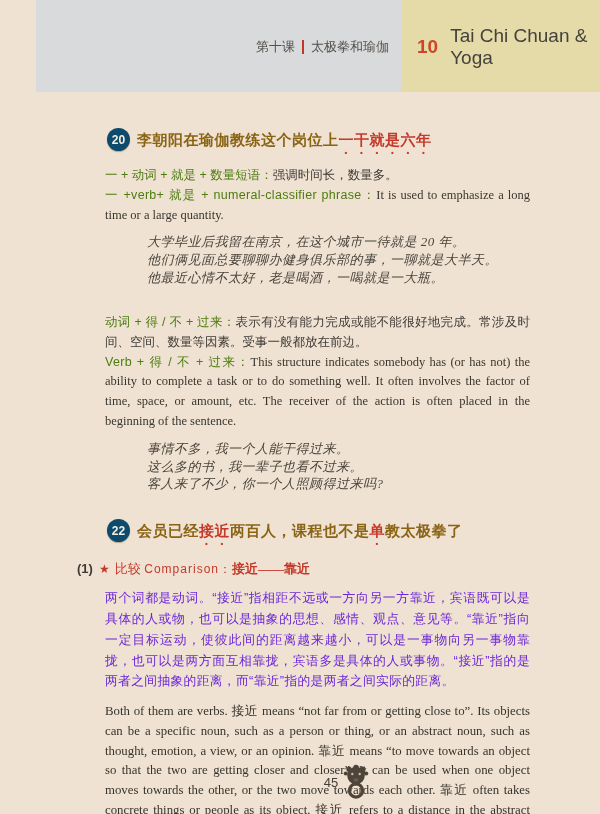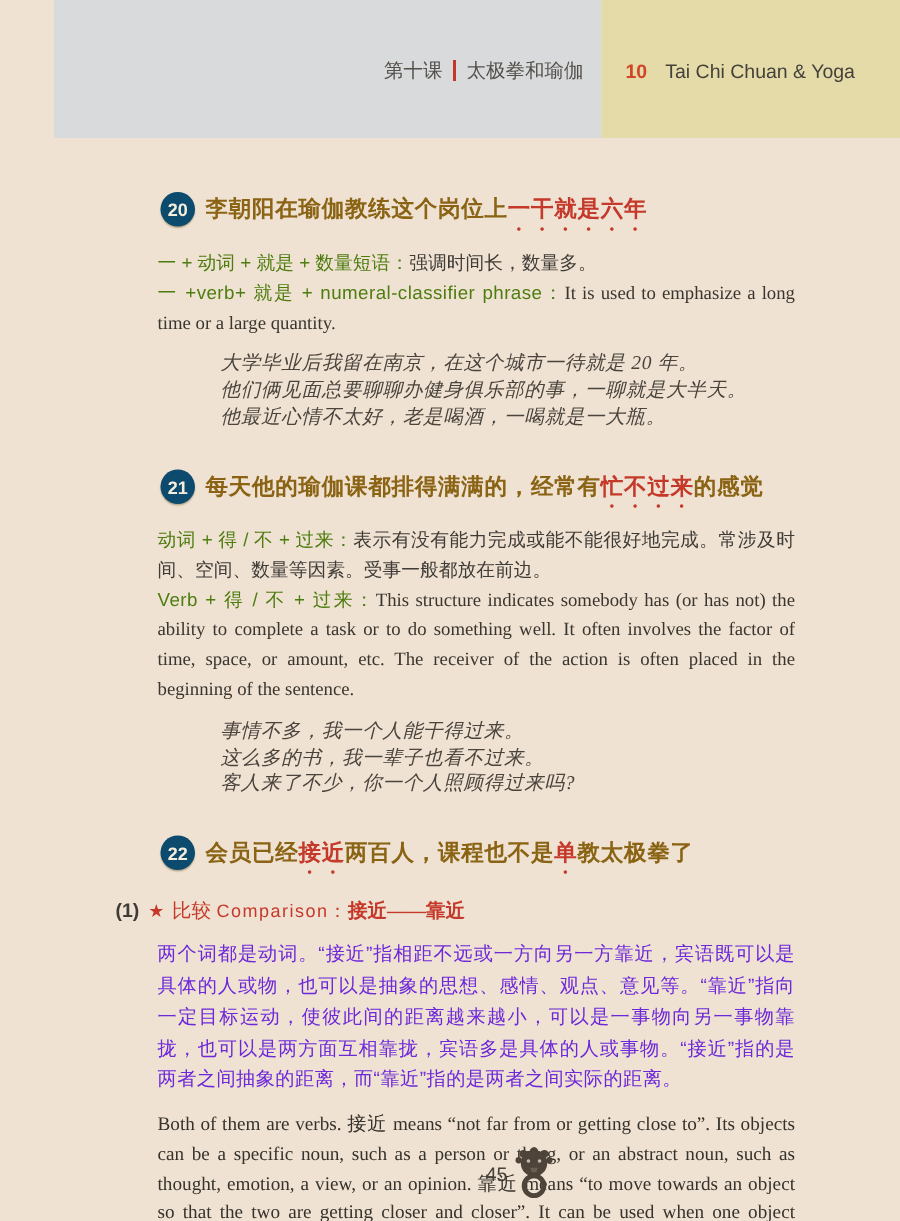--- a/index.html
+++ b/index.html
@@ -22,21 +22,21 @@
     font-size: 13px; color: #53504a;
   }
   .header-left .divider {
     display: inline-block; width: 2px; height: 14px;
     background: #c2372a; margin: 0 7px; vertical-align: -2px;
   }
   .header-right {
     flex: 1; background: #e4dba8;
     display: flex; align-items: center;
     padding-left: 16px; padding-top: 2px;
-    font-size: 13px; color: #45423c;
+    font-size: 19px; color: #45423c;
   }
   .header-right .lesson-no { color: #cf4527; font-weight: bold; margin-right: 12px; }
 
   
   .content { padding: 36px 70px 0 75px; }
 
   .section { margin-bottom: 26px; }
   .section-head { display: flex; align-items: flex-start; }
   .num-circle {
     flex: 0 0 auto;
@@ -129,26 +129,20 @@
       </div>
       <div class="examples">
         <div class="example">大学毕业后我留在南京，在这个城市一待就是 20 年。</div>
         <div class="example">他们俩见面总要聊聊办健身俱乐部的事，一聊就是大半天。</div>
         <div class="example">他最近心情不太好，老是喝酒，一喝就是一大瓶。</div>
       </div>
     </div>
   </div>
 
   <div class="section">
-    <div class="section-head">
-      <div class="num-circle">21</div>
-      <div class="section-title">
-        <span>每天他的瑜伽课都排得满满的，经常有</span><span class="emph">忙不过来</span><span>的感觉</span>
-      </div>
-    </div>
     <div class="section-body">
       <div class="rule-block">
         <span class="formula">动词 + 得 / 不 + 过来：</span><span class="desc-zh">表示有没有能力完成或能不能很好地完成。常涉及时间、空间、数量等因素。受事一般都放在前边。</span><br>
         <span class="formula formula-en">Verb + 得 / 不 + 过来：</span><span class="desc-en">This structure indicates somebody has (or has not) the ability to complete a task or to do something well. It often involves the factor of time, space, or amount, etc. The receiver of the action is often placed in the beginning of the sentence.</span>
       </div>
       <div class="examples">
         <div class="example">事情不多，我一个人能干得过来。</div>
         <div class="example">这么多的书，我一辈子也看不过来。</div>
         <div class="example">客人来了不少，你一个人照顾得过来吗?</div>
       </div>

